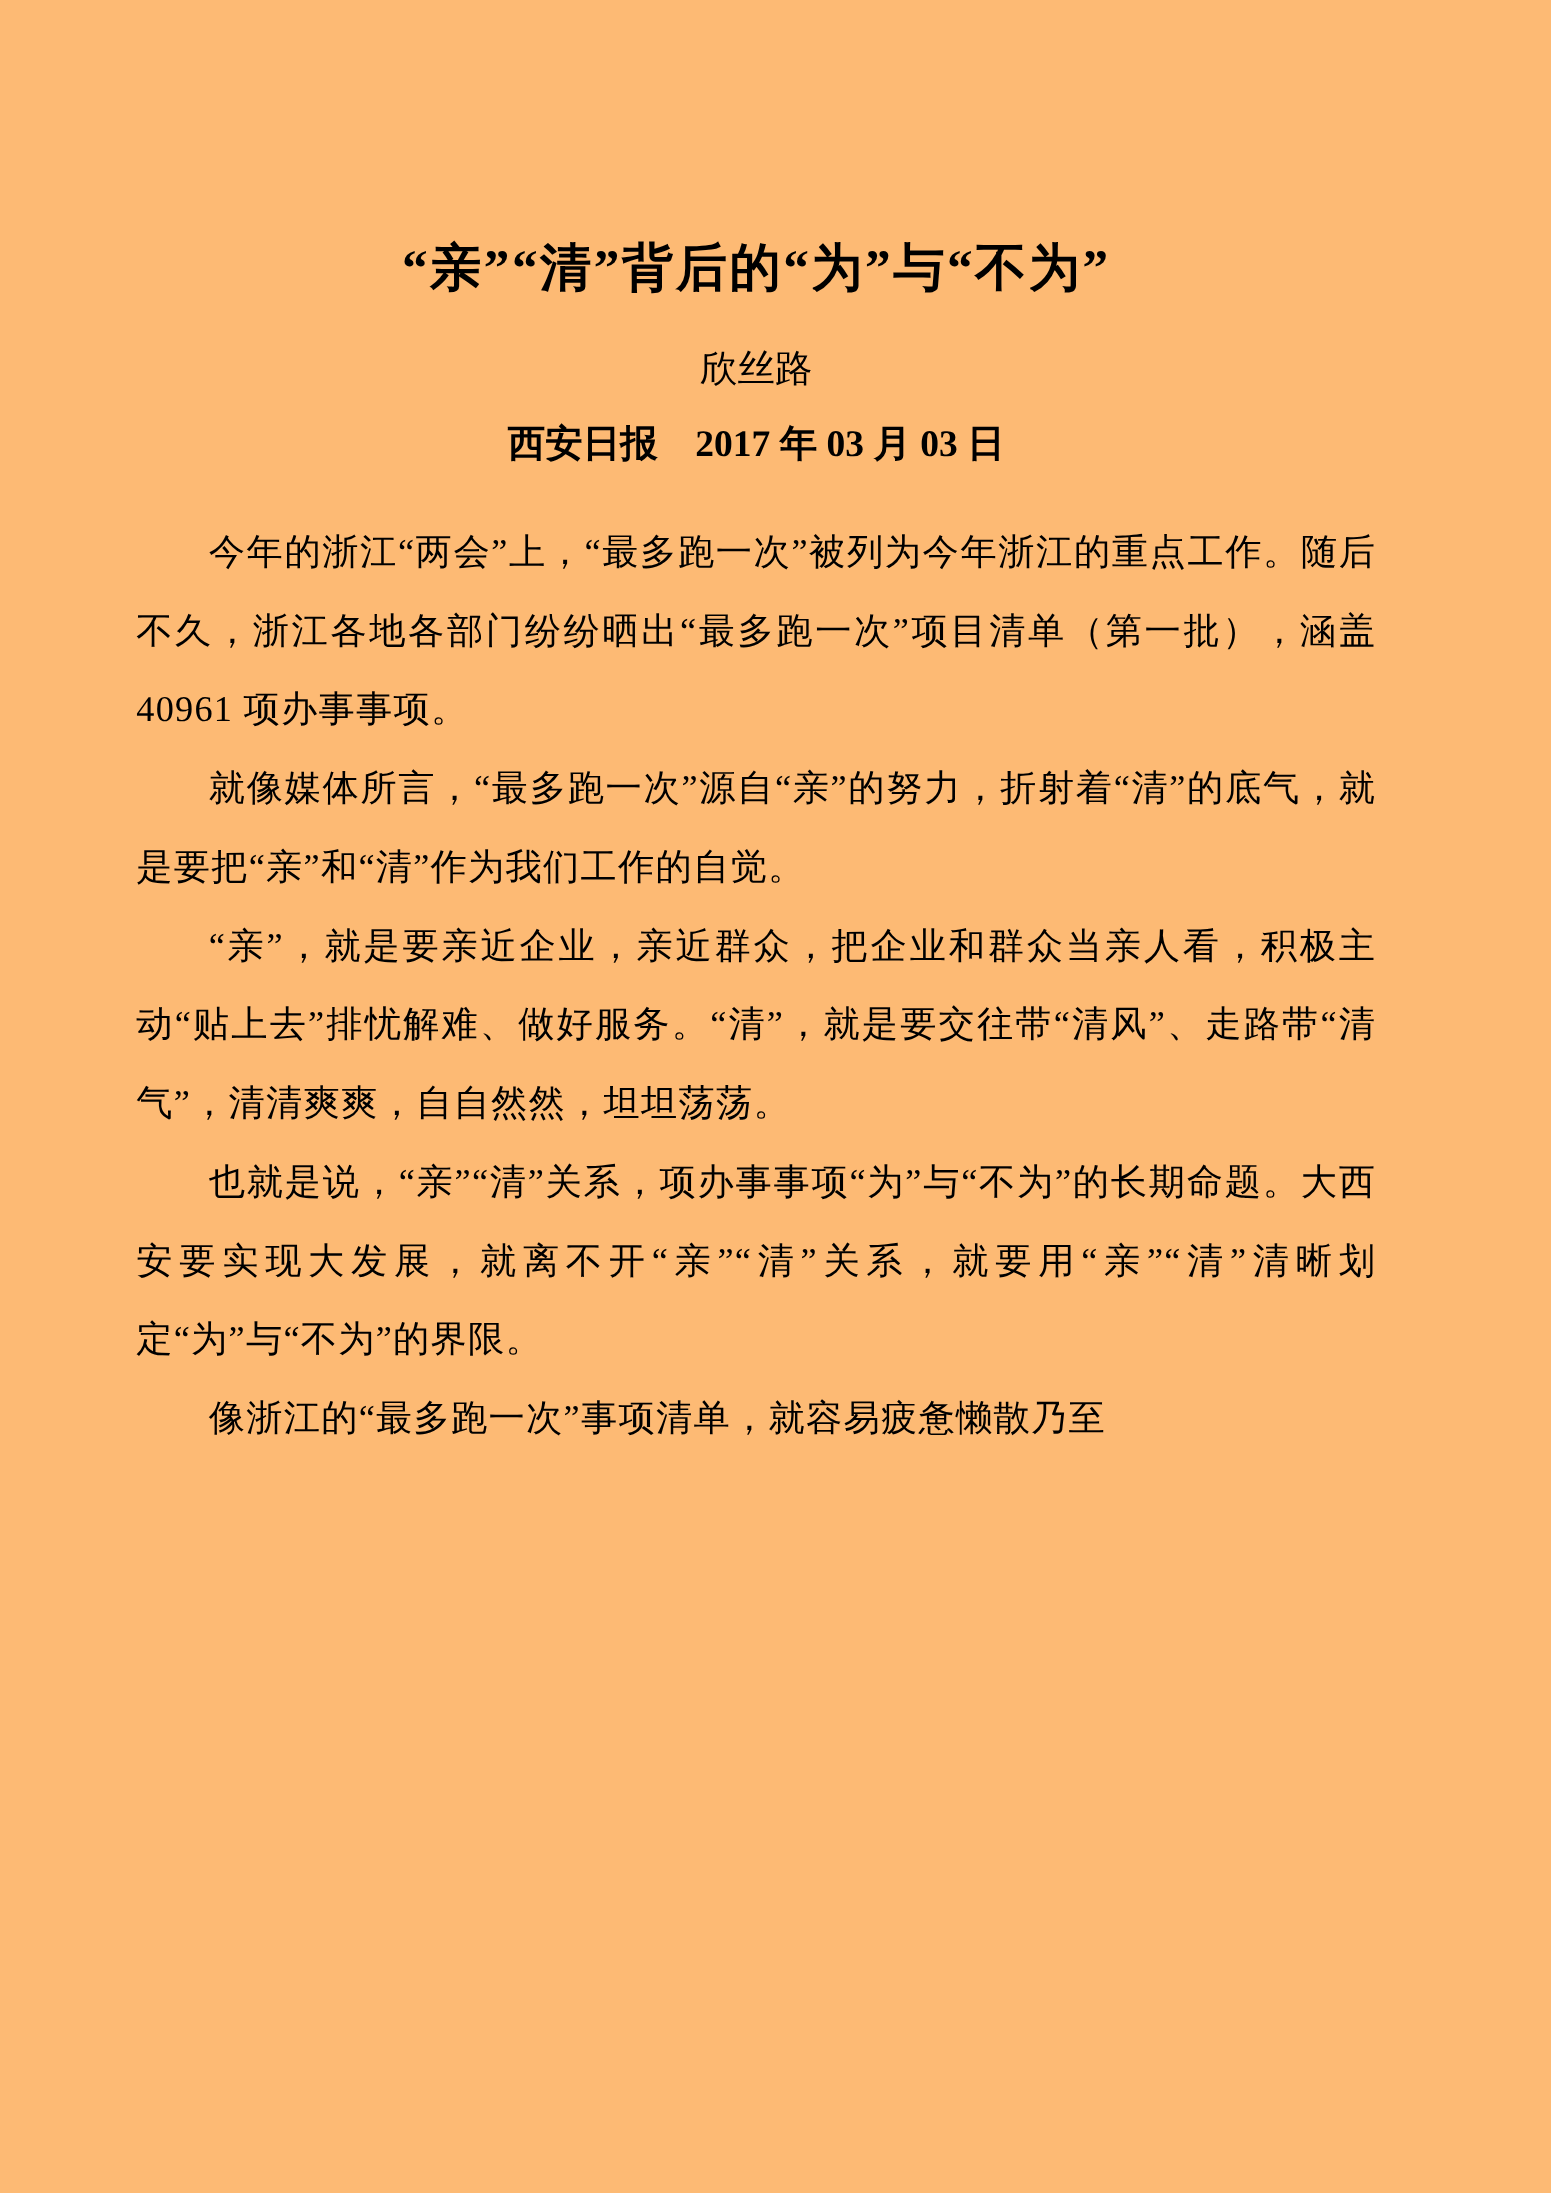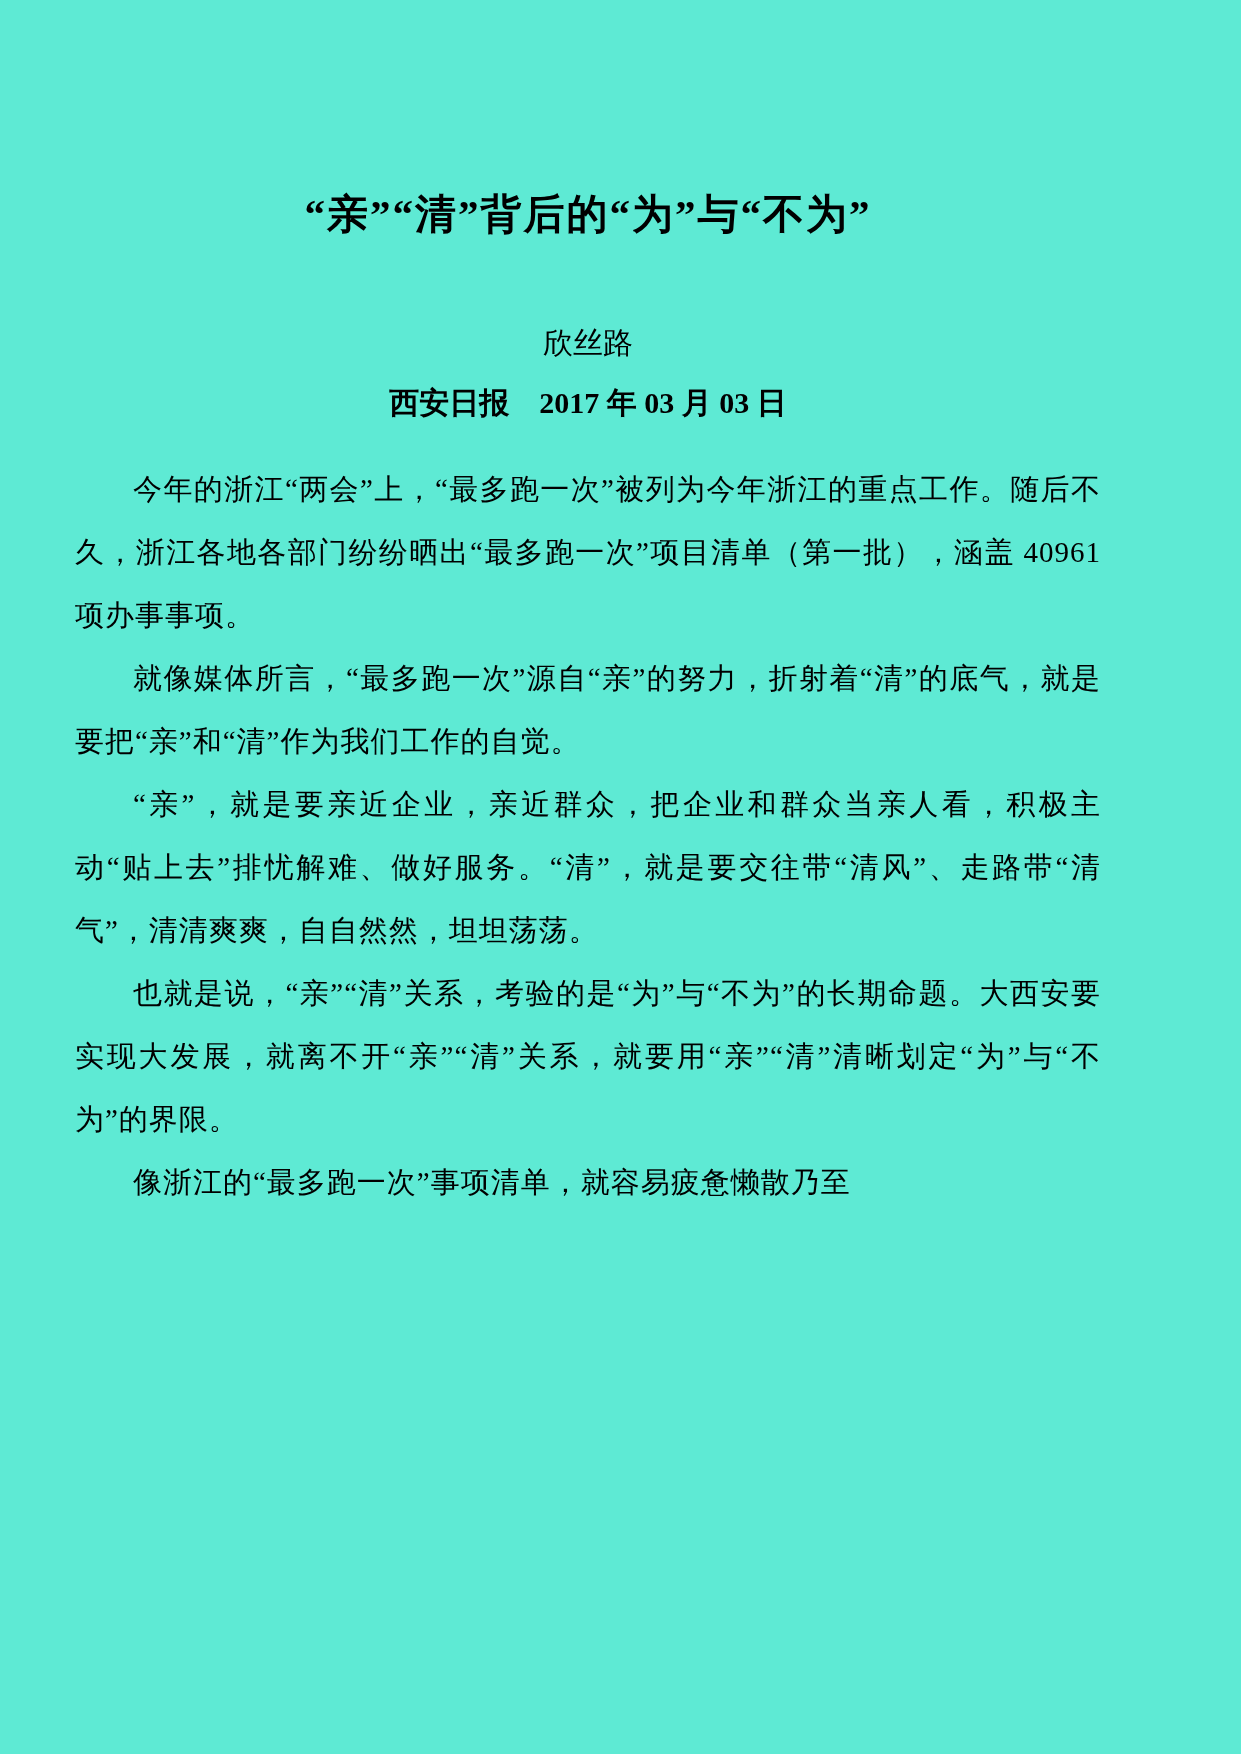--- a/index.html
+++ b/index.html
@@ -5,38 +5,38 @@
     html, body {
       margin: 0;
       padding: 0;
       background: #ffffff;
     }
     .page {
       position: relative;
       width: 1241px;
       height: 1754px;
       margin: 0 auto;
-      background: #5eead4;
+      background: #fdba74;
       color: #000000;
       box-sizing: border-box;
-      padding: 186px 140px 0 75px;
+      padding: 186px 140px 0 109px;
       overflow: hidden;
       font-family: "Liberation Serif", "DejaVu Serif", serif;
     }
     .doc-title {
       margin: 0;
       font-size: 41px;
       font-weight: bold;
       text-align: center;
       letter-spacing: 2px;
       line-height: 56px;
       white-space: nowrap;
     }
     .doc-author {
-      margin-top: 80px;
+      margin-top: 33px;
       text-align: center;
       font-size: 30px;
       line-height: 42px;
     }
     .doc-source {
       margin-top: 18px;
       text-align: center;
       font-size: 30px;
       line-height: 42px;
       font-weight: bold;
@@ -60,16 +60,16 @@
   <h1 class="doc-title">“亲”“清”背后的“为”与“不为”</h1>
 
   <div class="doc-author">欣丝路</div>
 
   <div class="doc-source">西安日报　2017 年 03 月 03 日</div>
 
   <div class="doc-body">
     <p>今年的浙江“两会”上，“最多跑一次”被列为今年浙江的重点工作。随后不久，浙江各地各部门纷纷晒出“最多跑一次”项目清单（第一批），涵盖 40961 项办事事项。</p>
     <p>就像媒体所言，“最多跑一次”源自“亲”的努力，折射着“清”的底气，就是要把“亲”和“清”作为我们工作的自觉。</p>
     <p>“亲”，就是要亲近企业，亲近群众，把企业和群众当亲人看，积极主动“贴上去”排忧解难、做好服务。“清”，就是要交往带“清风”、走路带“清气”，清清爽爽，自自然然，坦坦荡荡。</p>
-    <p>也就是说，“亲”“清”关系，考验的是“为”与“不为”的长期命题。大西安要实现大发展，就离不开“亲”“清”关系，就要用“亲”“清”清晰划定“为”与“不为”的界限。</p>
+    <p>也就是说，“亲”“清”关系，项办事事项“为”与“不为”的长期命题。大西安要实现大发展，就离不开“亲”“清”关系，就要用“亲”“清”清晰划定“为”与“不为”的界限。</p>
     <p>像浙江的“最多跑一次”事项清单，就容易疲惫懒散乃至</p>
   </div>
 </div>
 
 </body></html>

